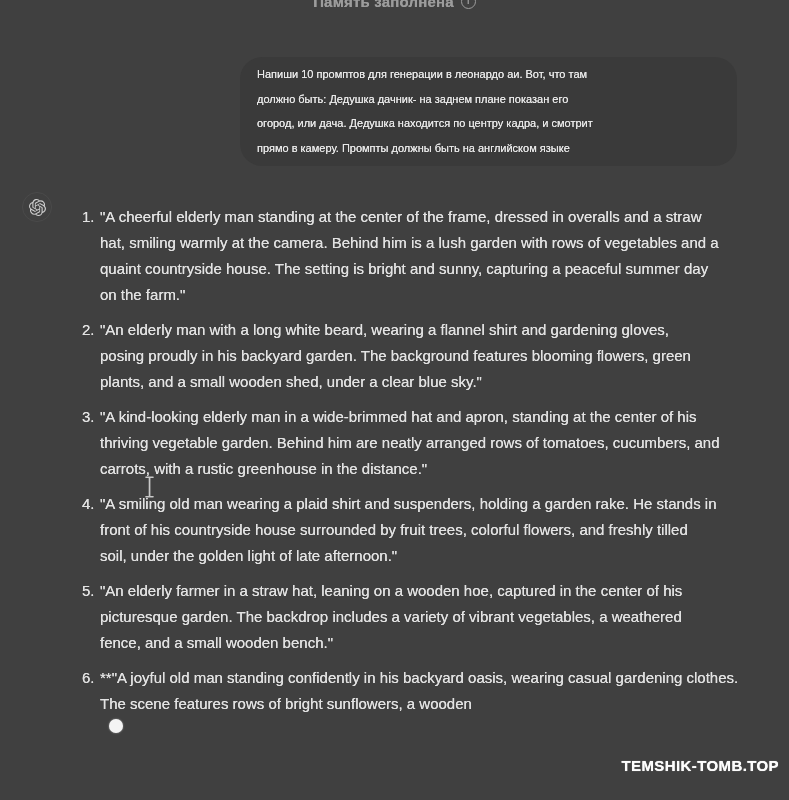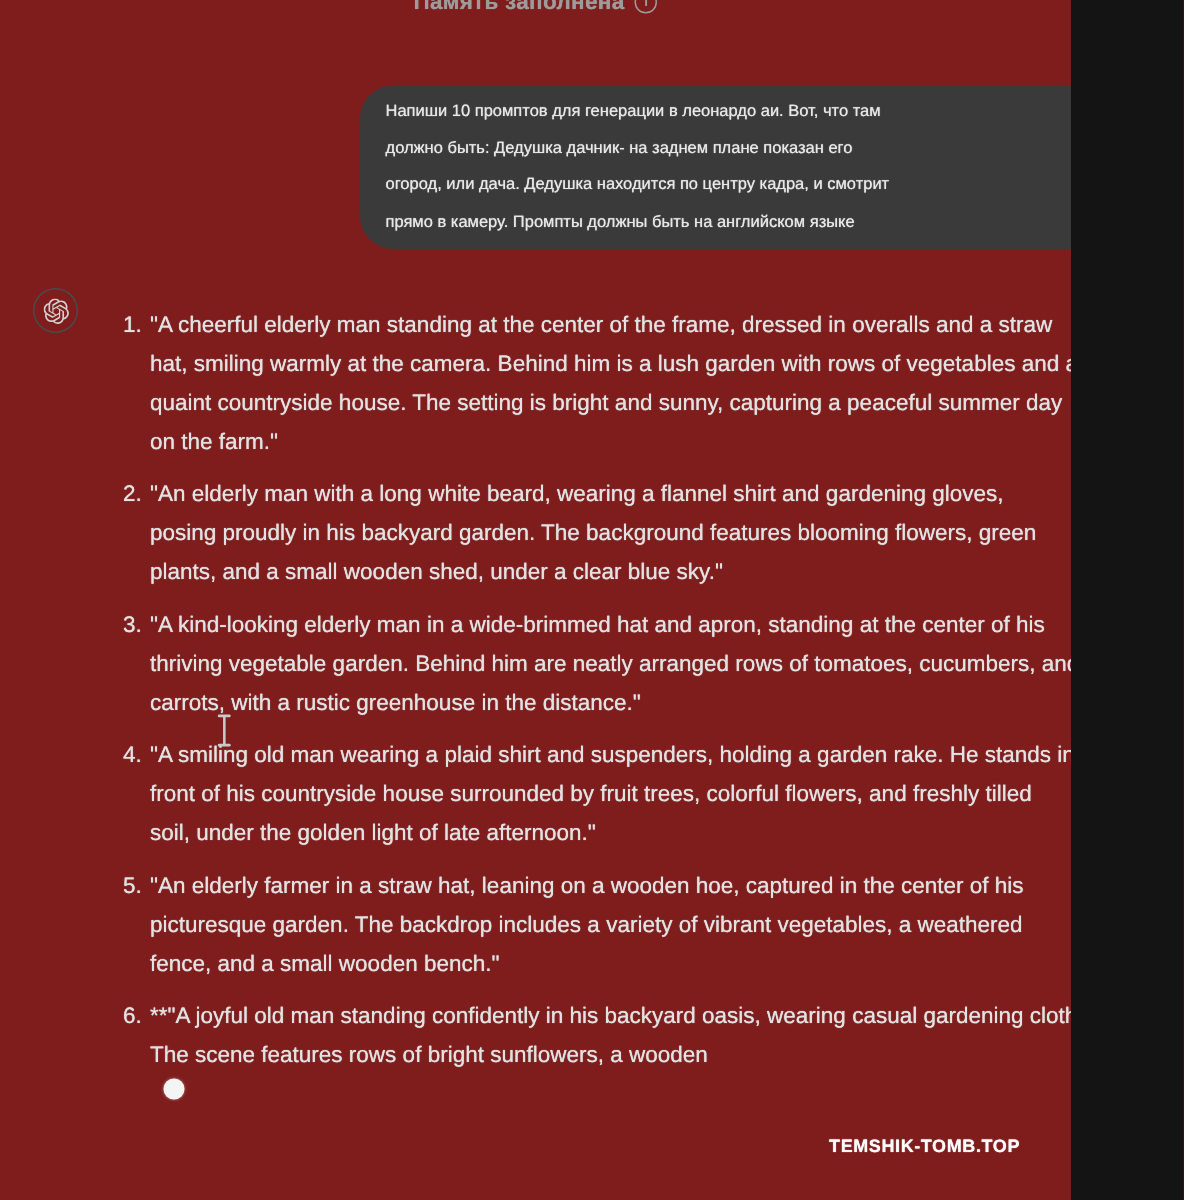--- a/index.html
+++ b/index.html
@@ -2,23 +2,23 @@
 <html><head>
 <meta charset="utf-8">
 <style>
   html, body {
     margin: 0;
     padding: 0;
     background: #141414;
   }
   #screen {
     position: relative;
-    width: 714px;
+    width: 789px;
     height: 800px;
-    background: #7f1d1d;
+    background: #404040;
     overflow: hidden;
     font-family: "Liberation Sans", "DejaVu Sans", sans-serif;
     -webkit-font-smoothing: antialiased;
   }
 
   
   .memory-header {
     position: absolute;
     top: -7px;
     left: 0;
@@ -120,24 +120,24 @@
     left: 144px;
     top: 476px;
     width: 11px;
     height: 22px;
     pointer-events: none;
   }
 
   
   .watermark {
     position: absolute;
-    right: 34px;
+    right: 10px;
     top: 757px;
     color: #fdfdfd;
-    font-size: 12px;
+    font-size: 15px;
     font-weight: bold;
     letter-spacing: 0.4px;
     text-shadow: 0 0 0.7px currentColor;
   }
 </style>
 </head>
 <body>
 
 <div id="screen">
 

